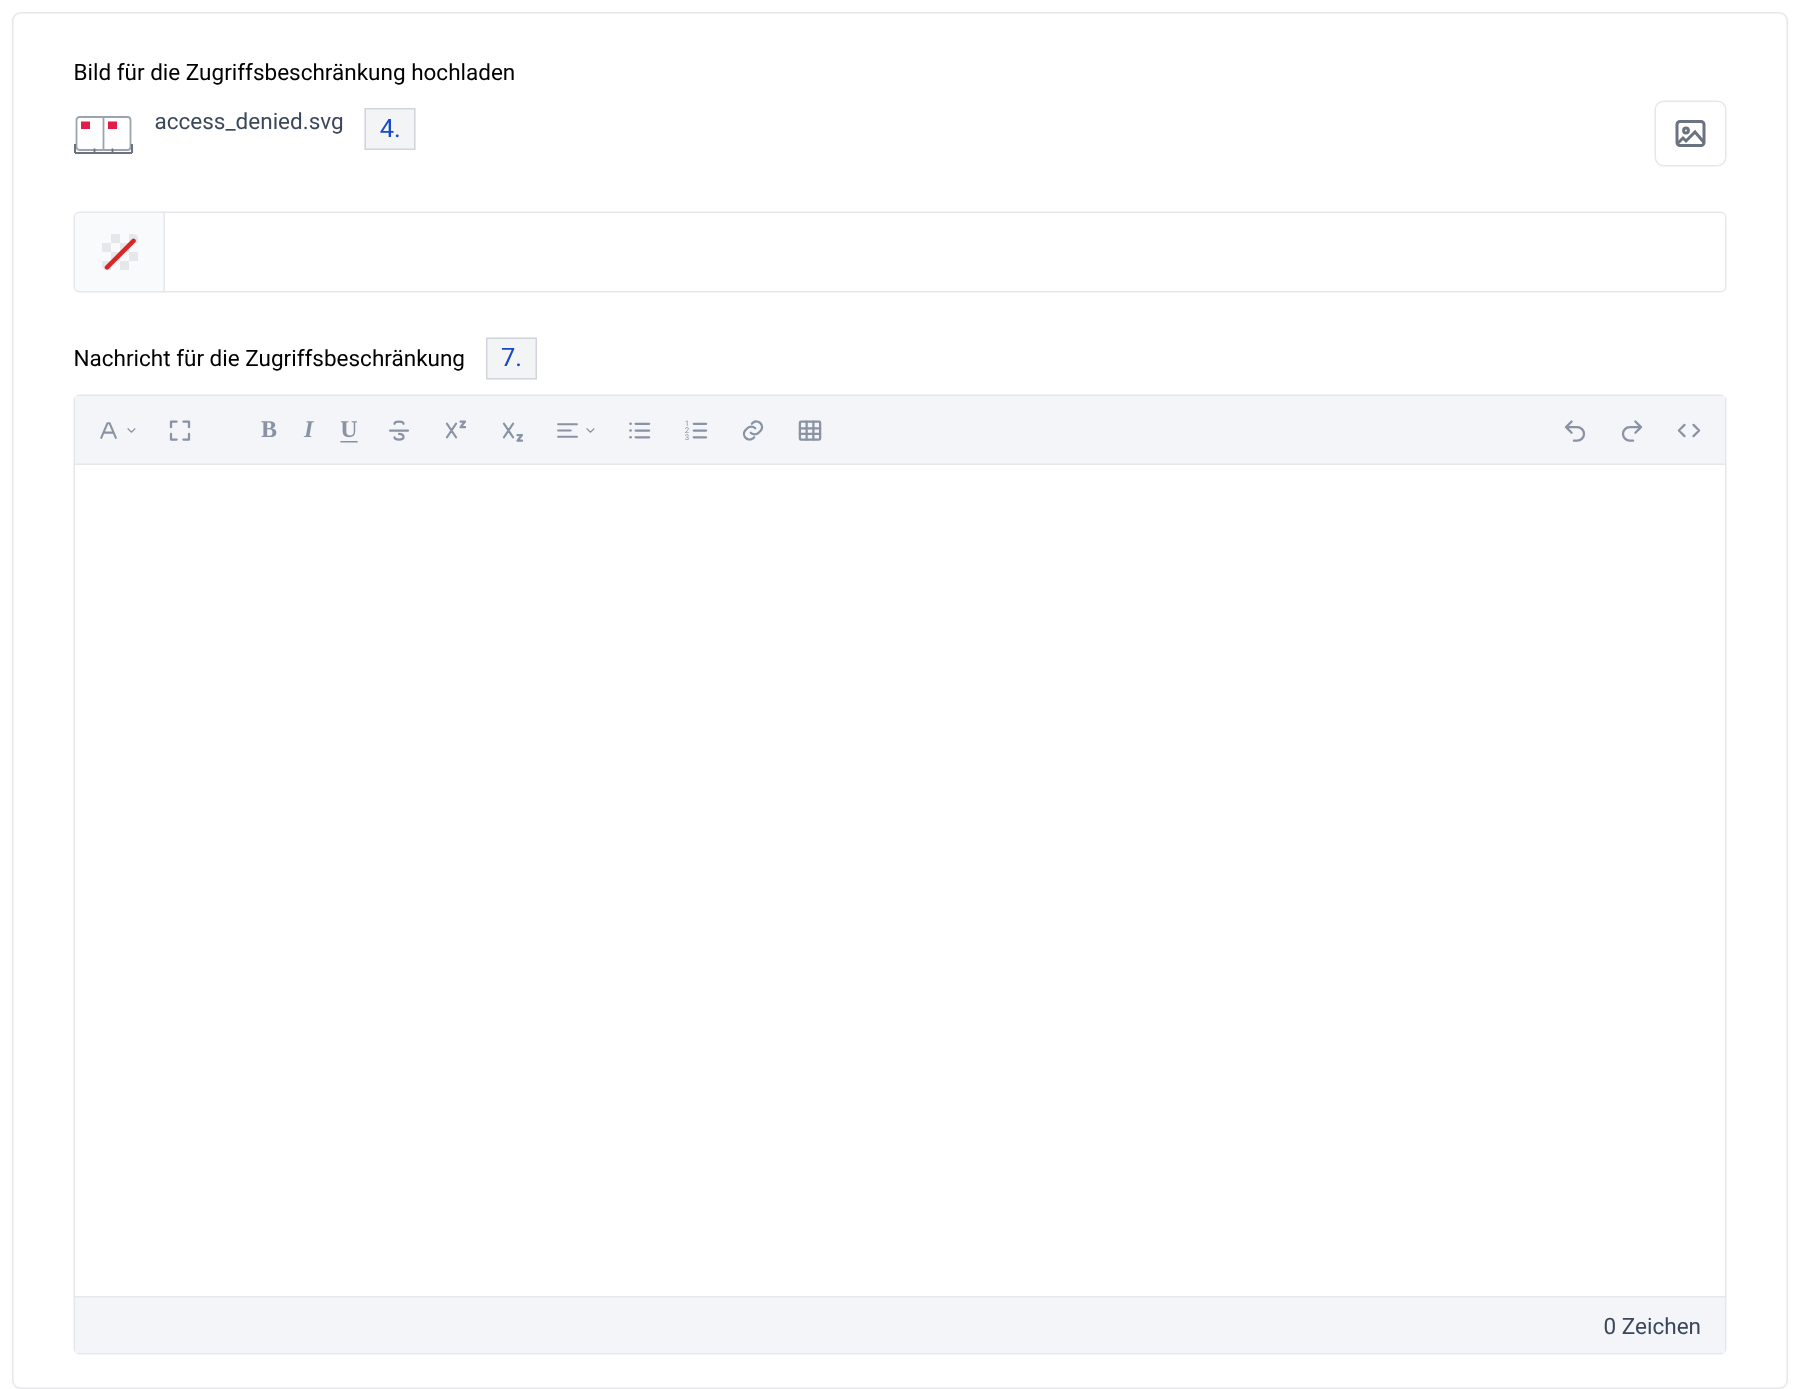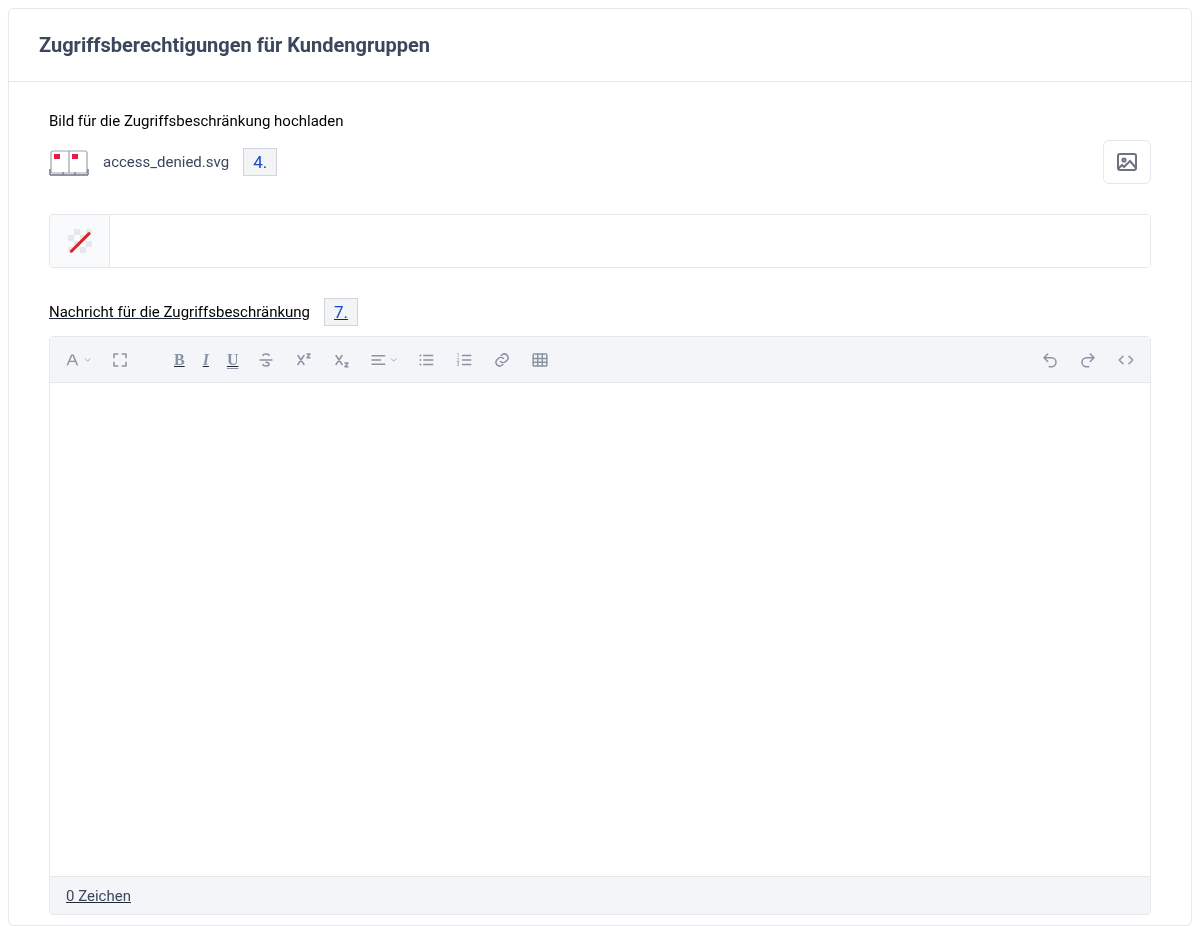--- a/index.html
+++ b/index.html
@@ -63,21 +63,21 @@
     min-width: 30px;
   }
   
   .upload-row {
     display: flex;
     align-items: center;
     justify-content: space-between;
   }
   .upload-left {
     display: flex;
-    align-items: center;
+    align-items: flex-start;
     gap: 14px;
   }
   .thumb {
     width: 40px;
     height: 34px;
     display: inline-flex;
     align-items: center;
     justify-content: center;
   }
   .thumb svg { width: 40px; height: 34px; }
@@ -205,33 +205,31 @@
   .editor-body {
     flex: 1;
     background: #fff;
   }
   .editor-footer {
     background: #f3f5f8;
     border-top: 1px solid #e5e7eb;
     height: 38px;
     display: flex;
     align-items: center;
+    justify-content: flex-end;
     padding: 0 16px;
     font-size: 15px;
     color: #3b475a;
   }
   .sep { margin: 0 4px; width:0; }
 </style>
 </head>
 <body>
 
 <div class="card">
-  <div class="card-header">
-    <h1>Zugriffsberechtigungen für Kundengruppen</h1>
-  </div>
 
   <div class="card-body">
 
     <div class="field">
       <div class="field-label-row">
         <span class="field-label">Bild für die Zugriffsbeschränkung hochladen</span>
       </div>
       <div class="upload-row">
         <div class="upload-left">
           <span class="thumb">
@@ -266,21 +264,21 @@
           <span class="no-color-icon">
             <span class="check"></span>
             <span class="slash"></span>
           </span>
         </div>
         <input class="color-text" type="text" value="" style="">
       </div>
     </div>
 
 
-    <div class="field editor-wrap" style="margin-bottom:0;text-decoration:underline;">
+    <div class="field editor-wrap" style="margin-bottom:12px;">
       <div class="field-label-row">
         <span class="field-label">Nachricht für die Zugriffsbeschränkung</span>
         <span class="annot">7.</span>
       </div>
       <div class="editor">
         <div class="toolbar">
           <div class="toolbar-left">
             <span class="tbtn wider">
               <svg viewBox="0 0 24 24">
                   <path d="M5 19 L11 5 L13 5 L19 19 M7.5 14 H16.5"></path>

